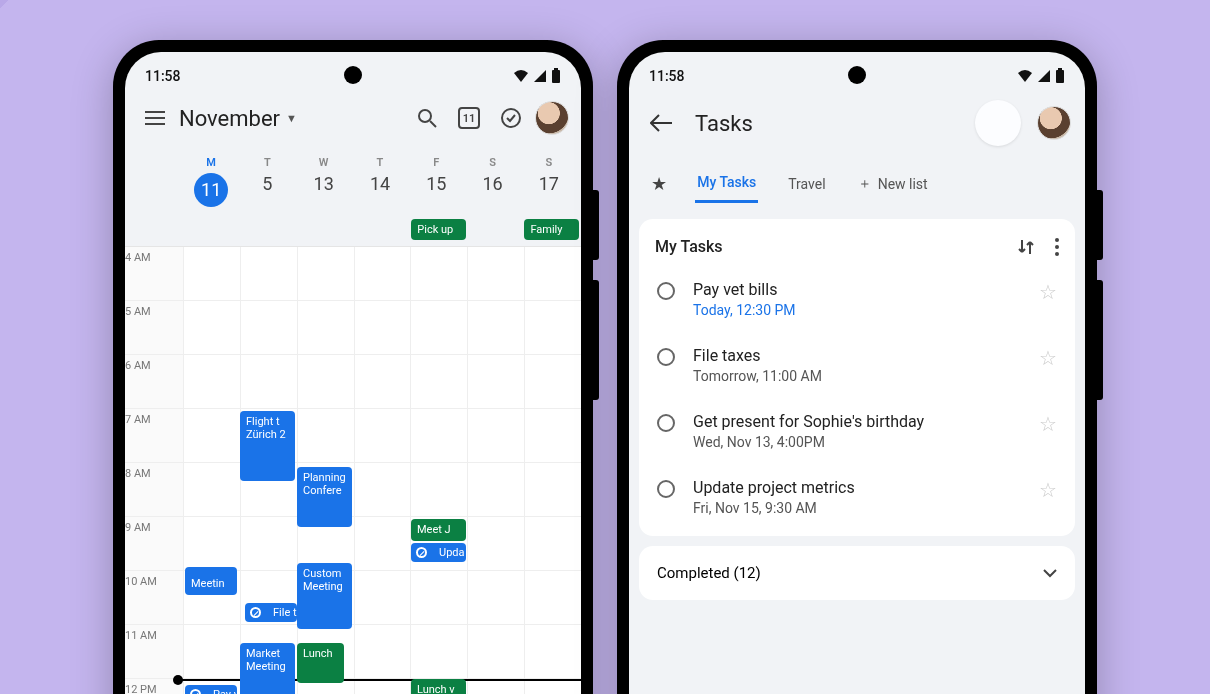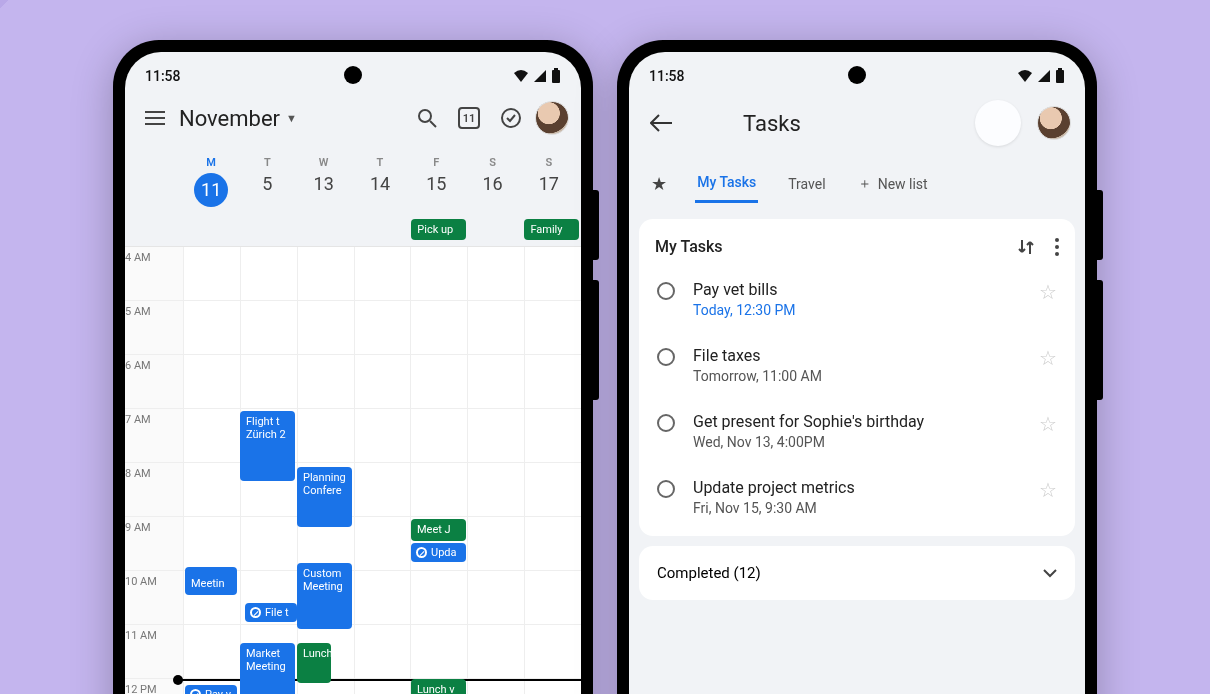--- a/index.html
+++ b/index.html
@@ -48,26 +48,26 @@
   
   .grid{position:relative;background:#fff;border-top:1px solid #e5e5e5;}
   .row{display:grid;grid-template-columns:58px repeat(7,1fr);height:54px;border-bottom:1px solid #eee;}
   .row .timelabel{font-size:11px;color:#777;padding:4px 8px 0 0;background:#fafafa;}
   .row .slot{border-left:1px solid #eee;}
   .grid .now{position:absolute;left:54px;right:0;height:0;border-top:2px solid #000;}
   .grid .now:before{content:"";position:absolute;left:-6px;top:-6px;width:10px;height:10px;background:#000;border-radius:50%;}
   .eventbox{position:absolute;font-size:11px;color:#fff;padding:4px 6px;border-radius:4px;overflow:hidden;line-height:1.2;}
   .blue{background:#1a73e8;}
   .greenb{background:#0b8043;}
-  .taskchip{position:absolute;font-size:11px;color:#fff;background:#1a73e8;border-radius:4px;padding:3px 5px;display:flex;align-items:center;gap:4px;white-space:nowrap;overflow:hidden;}
+  .taskchip{position:absolute;font-size:11px;color:#fff;background:#1a73e8;border-radius:4px;padding:3px 5px;display:flex;align-items:center;gap:12px;white-space:nowrap;overflow:hidden;}
   .taskchip .dot{width:11px;height:11px;border:2px solid #fff;border-radius:50%;display:inline-block;flex-shrink:0;position:relative;}
   .taskchip .dot:after{content:"";position:absolute;left:1px;bottom:2px;width:6px;height:1px;background:#fff;transform:rotate(-45deg);}
   
   .tasks-header{display:flex;align-items:center;gap:16px;padding:8px 14px 14px;}
-  .tasks-title{font-size:22px;color:#222;margin-right:auto;margin-left:48px;}
+  .tasks-title{font-size:22px;color:#222;margin-right:auto;}
   .pill-ghost{width:46px;height:46px;border-radius:50%;background:#fcfdff;box-shadow:0 1px 3px rgba(0,0,0,.1);}
   .tabs{display:flex;align-items:center;gap:28px;padding:4px 6px 0 22px;font-size:14px;color:#555;}
   .tabs .star{font-size:18px;color:#444;}
   .tab{padding:10px 2px;cursor:pointer;}
   .tab.active{color:#1a73e8;border-bottom:3px solid #1a73e8;font-weight:500;}
   .newlist{display:flex;align-items:center;gap:6px;}
   .card{background:#fff;border-radius:14px;margin:16px 10px 10px;padding:18px 16px 6px;}
   .card-head{display:flex;align-items:center;justify-content:space-between;margin-bottom:10px;}
   .card-title{font-size:16px;font-weight:500;color:#222;}
   .card-actions{display:flex;gap:20px;align-items:center;color:#555;}
@@ -283,21 +283,21 @@
             <span>Upda</span>
           </div>
         <div class="eventbox blue" style="left:60px; top:320px;width:52px;height:22px">Project</div>
         <div class="eventbox blue" style="left:172px;top:316px;width:55px;height:66px">Custom Meeting</div>
         <div class="taskchip" style="left:120px;top:356px;width:52px">
             <span class="dot"></span>
             <span>File t</span>
           </div>
         <div class="eventbox blue" style="left:60px; top:326px;width:52px;height:22px">Meetin</div>
         <div class="eventbox blue" style="left:115px;top:396px;width:55px;height:78px">Market Meeting</div>
-        <div class="eventbox greenb" style="left:172px;top:396px;width:34px;height:40px">Lunch</div>
+        <div class="eventbox greenb" style="left:172px;top:396px;width:47px;height:40px">Lunch</div>
         <div class="taskchip" style="left:60px; top:438px;width:52px">
             <span class="dot"></span>
             <span>Pay v</span>
           </div>
         <div class="eventbox greenb" style="left:286px;top:432px;width:55px;height:22px">Lunch v</div>
 
       </div>
     </div>
   </div>
 

